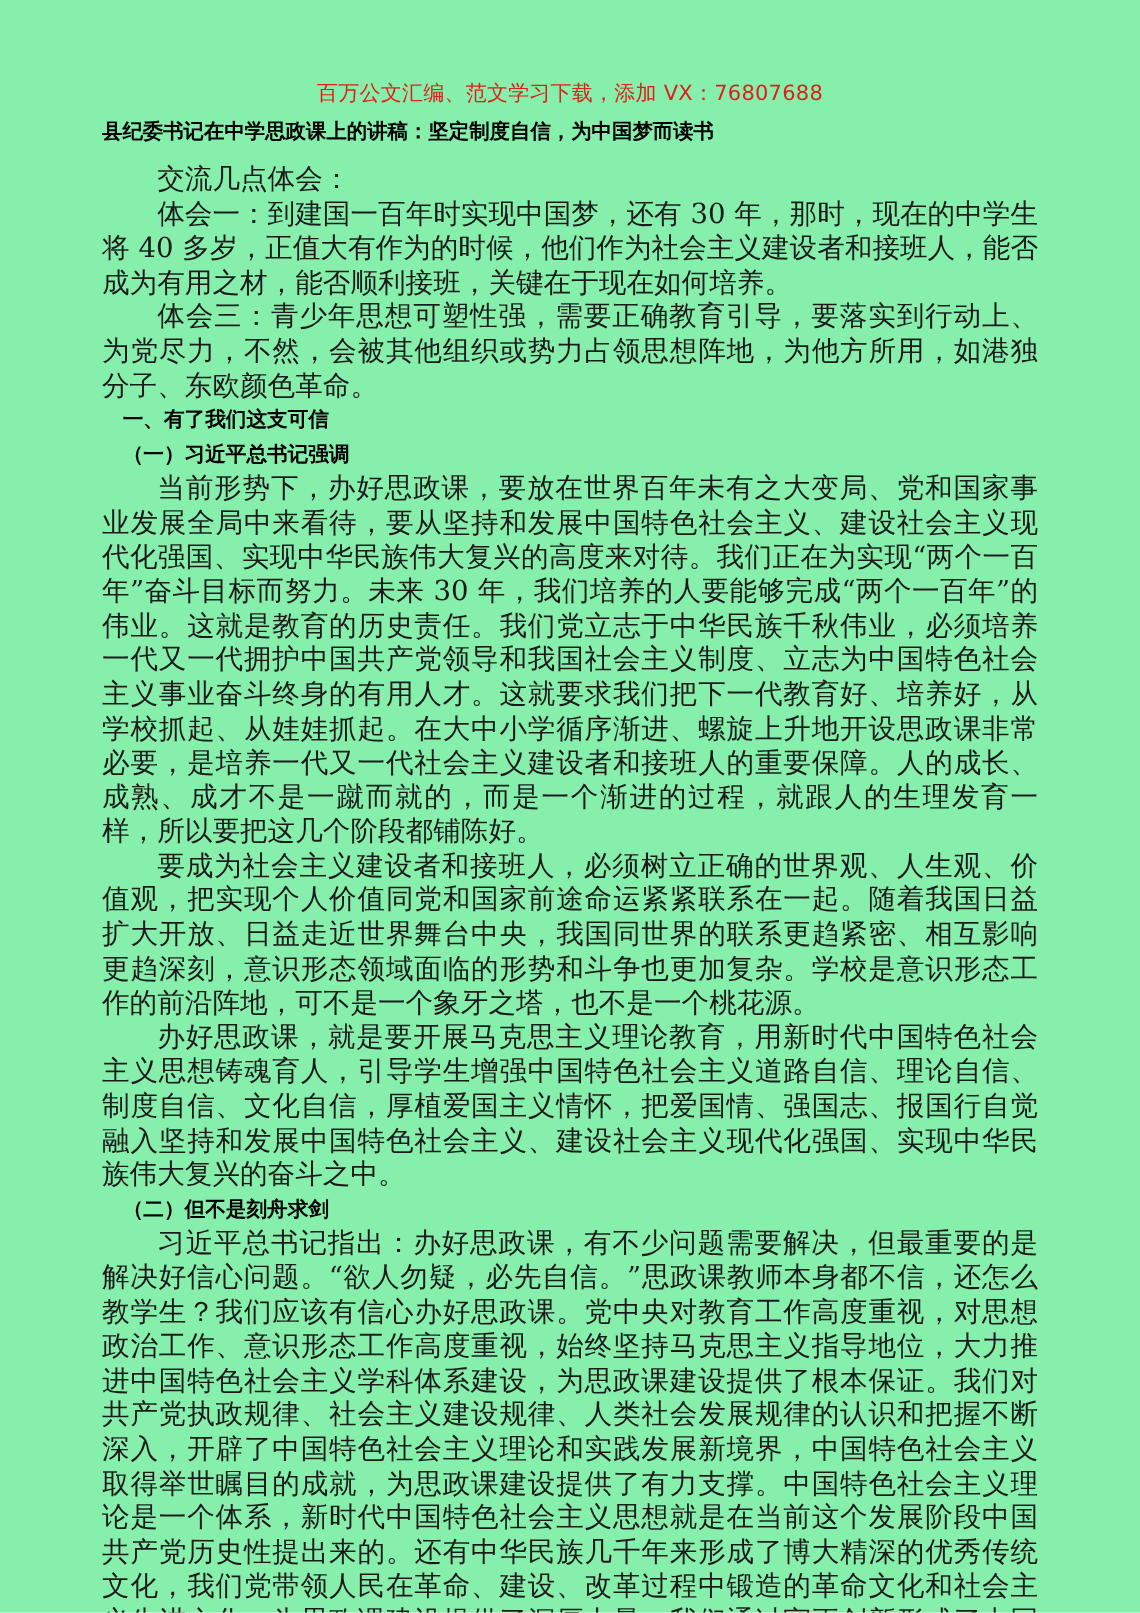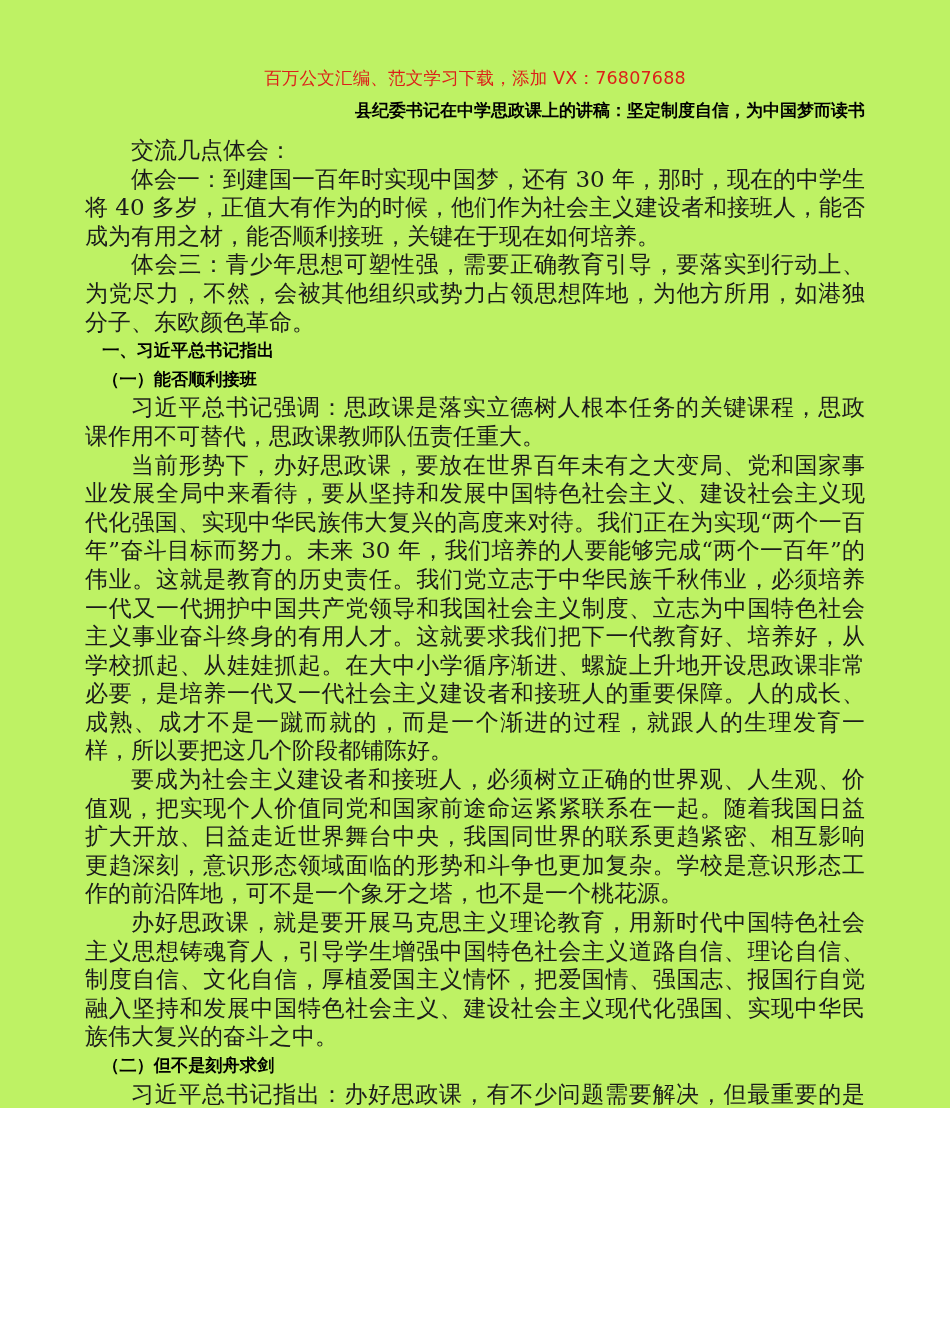--- a/index.html
+++ b/index.html
@@ -6,22 +6,22 @@
     margin: 0;
     padding: 0;
     background: #ffffff;
   }
   body {
     font-family: "DejaVu Serif", "Liberation Serif", serif;
   }
   .page {
     position: relative;
     width: 950px;
-    height: 1108px;
-    background: #bef264;
+    height: 1344px;
+    background: #86efac;
     box-sizing: border-box;
     overflow: hidden;
     padding-left: 24px;
   }
   .content {
     position: absolute;
     left: 85px;
     top: 0;
     width: 780px;
   }
@@ -30,21 +30,21 @@
     text-align: center;
     color: #dd2019;
     font-family: "DejaVu Sans", "Liberation Sans", sans-serif;
     font-size: 17.5px;
     line-height: 24px;
     letter-spacing: 0.2px;
     white-space: nowrap;
   }
   .doc-title {
     margin-top: 8px;
-    text-align: right;
+    text-align: left;
     color: #000000;
     font-family: "DejaVu Serif", "Liberation Serif", serif;
     font-weight: bold;
     font-size: 17px;
     line-height: 24px;
     white-space: nowrap;
   }
   .body-block {
     margin-top: 14px;
   }
@@ -79,23 +79,22 @@
   <div class="content">
 
     <div class="watermark-line">百万公文汇编、范文学习下载，添加 VX：76807688</div>
 
     <div class="doc-title">县纪委书记在中学思政课上的讲稿：坚定制度自信，为中国梦而读书</div>
 
     <div class="body-block">
         <p class="para">交流几点体会：</p>
         <p class="para">体会一：到建国一百年时实现中国梦，还有 30 年，那时，现在的中学生将 40 多岁，正值大有作为的时候，他们作为社会主义建设者和接班人，能否成为有用之材，能否顺利接班，关键在于现在如何培养。</p>
         <p class="para">体会三：青少年思想可塑性强，需要正确教育引导，要落实到行动上、为党尽力，不然，会被其他组织或势力占领思想阵地，为他方所用，如港独分子、东欧颜色革命。</p>
-        <p class="heading">一、习近平总书记指出</p>
-        <p class="heading sub">（一）能否顺利接班</p>
-        <p class="para">习近平总书记强调：思政课是落实立德树人根本任务的关键课程，思政课作用不可替代，思政课教师队伍责任重大。</p>
+        <p class="heading">一、有了我们这支可信</p>
+        <p class="heading sub">（一）习近平总书记强调</p>
         <p class="para">当前形势下，办好思政课，要放在世界百年未有之大变局、党和国家事业发展全局中来看待，要从坚持和发展中国特色社会主义、建设社会主义现代化强国、实现中华民族伟大复兴的高度来对待。我们正在为实现“两个一百年”奋斗目标而努力。未来 30 年，我们培养的人要能够完成“两个一百年”的伟业。这就是教育的历史责任。我们党立志于中华民族千秋伟业，必须培养一代又一代拥护中国共产党领导和我国社会主义制度、立志为中国特色社会主义事业奋斗终身的有用人才。这就要求我们把下一代教育好、培养好，从学校抓起、从娃娃抓起。在大中小学循序渐进、螺旋上升地开设思政课非常必要，是培养一代又一代社会主义建设者和接班人的重要保障。人的成长、成熟、成才不是一蹴而就的，而是一个渐进的过程，就跟人的生理发育一样，所以要把这几个阶段都铺陈好。</p>
         <p class="para">要成为社会主义建设者和接班人，必须树立正确的世界观、人生观、价值观，把实现个人价值同党和国家前途命运紧紧联系在一起。随着我国日益扩大开放、日益走近世界舞台中央，我国同世界的联系更趋紧密、相互影响更趋深刻，意识形态领域面临的形势和斗争也更加复杂。学校是意识形态工作的前沿阵地，可不是一个象牙之塔，也不是一个桃花源。</p>
         <p class="para">办好思政课，就是要开展马克思主义理论教育，用新时代中国特色社会主义思想铸魂育人，引导学生增强中国特色社会主义道路自信、理论自信、制度自信、文化自信，厚植爱国主义情怀，把爱国情、强国志、报国行自觉融入坚持和发展中国特色社会主义、建设社会主义现代化强国、实现中华民族伟大复兴的奋斗之中。</p>
         <p class="heading sub">（二）但不是刻舟求剑</p>
         <p class="para">习近平总书记指出：办好思政课，有不少问题需要解决，但最重要的是解决好信心问题。“欲人勿疑，必先自信。”思政课教师本身都不信，还怎么教学生？我们应该有信心办好思政课。党中央对教育工作高度重视，对思想政治工作、意识形态工作高度重视，始终坚持马克思主义指导地位，大力推进中国特色社会主义学科体系建设，为思政课建设提供了根本保证。我们对共产党执政规律、社会主义建设规律、人类社会发展规律的认识和把握不断深入，开辟了中国特色社会主义理论和实践发展新境界，中国特色社会主义取得举世瞩目的成就，为思政课建设提供了有力支撑。中国特色社会主义理论是一个体系，新时代中国特色社会主义思想就是在当前这个发展阶段中国共产党历史性提出来的。还有中华民族几千年来形成了博大精深的优秀传统文化，我们党带领人民在革命、建设、改革过程中锻造的革命文化和社会主义先进文化，为思政课建设提供了深厚力量。我们通过守正创新形成了中国特色社会主义理论体系，守正就不能偏离马克思主义、社会主义，但不是刻舟求剑，还要往前发展、与时俱进，否则就是僵化的、陈旧的、过时的。思政课建设长期以来形成的一系列规律性认识和成功经验，为思政课建设守正创新提供了重要基础。有了这些基础和条件，有了我们这支可信、可敬、可靠，乐为、敢为、有为的思政课教师队伍，我们完全有信心有能力把思政课办得越来越好。</p>
       </div>
 
   </div>
 </div>
 

